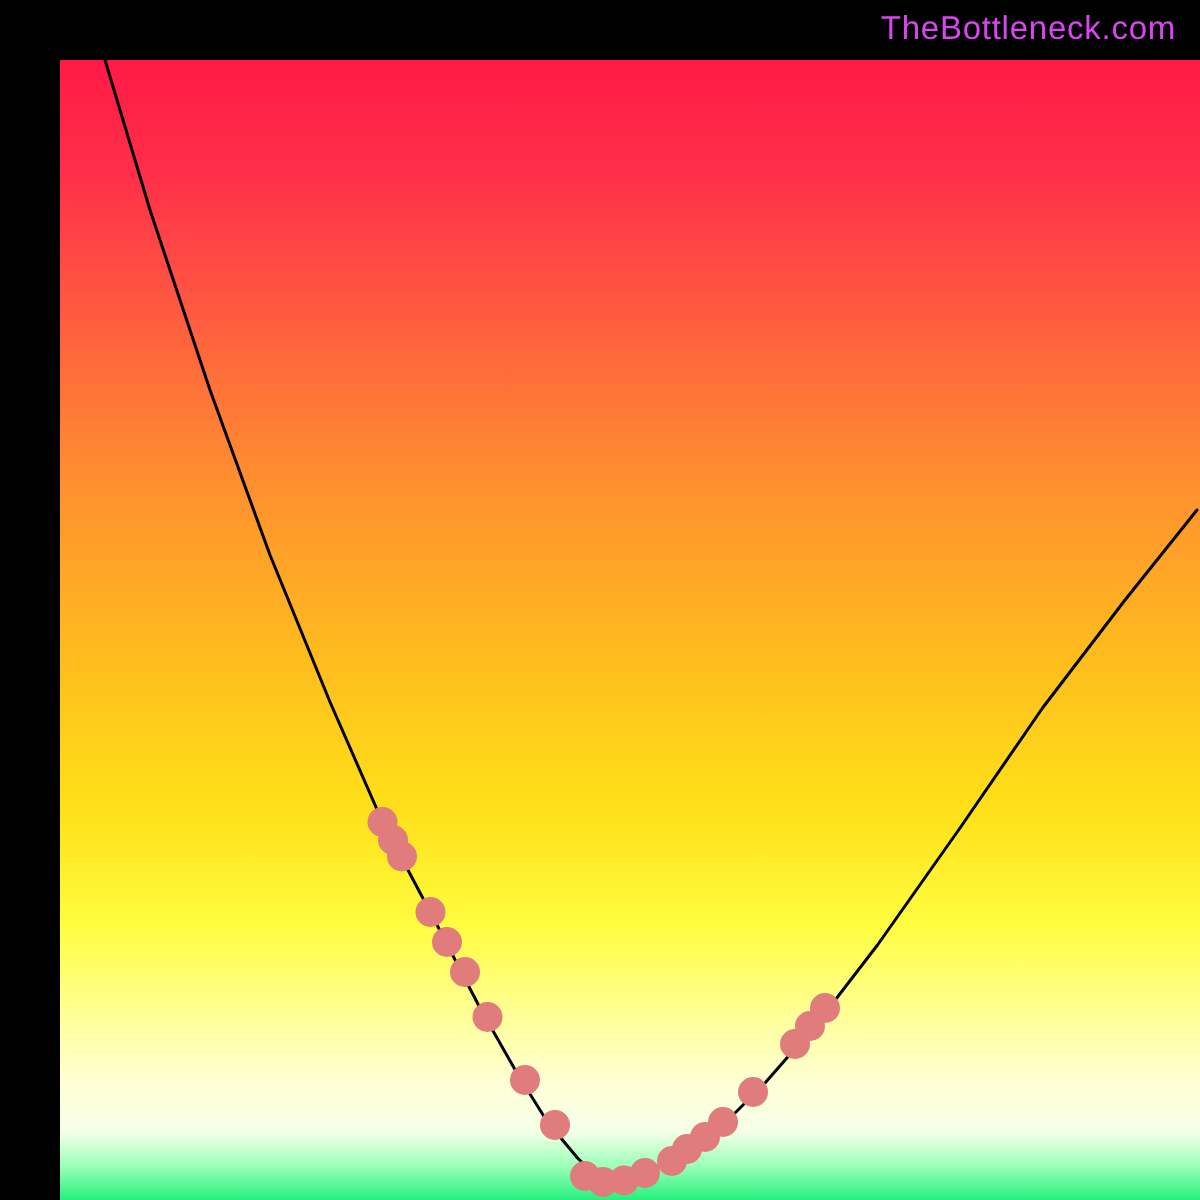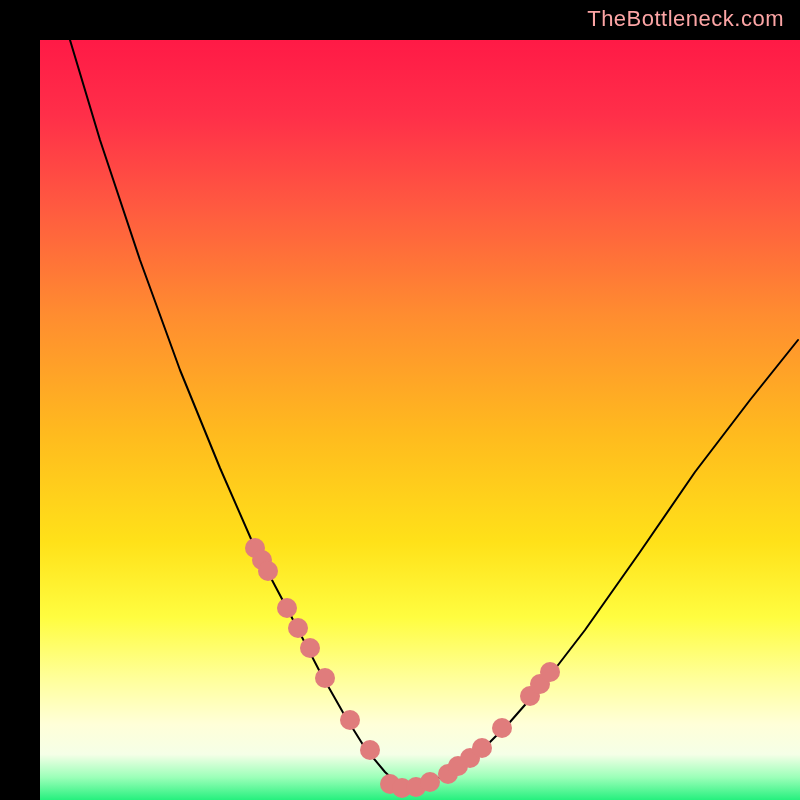--- a/index.html
+++ b/index.html
@@ -14,21 +14,21 @@
   .frame {
     position: relative;
     width: 800px;
     height: 800px;
     background: #000;
   }
   .watermark {
     position: absolute;
     top: 6px;
     right: 16px;
-    color: #fca5a5;
+    color: #d946ef;
     font-size: 22px;
     letter-spacing: 0.5px;
     z-index: 10;
     user-select: none;
   }
   .plot-area {
     position: absolute;
     left: 40px;
     top: 40px;
     width: 760px;

